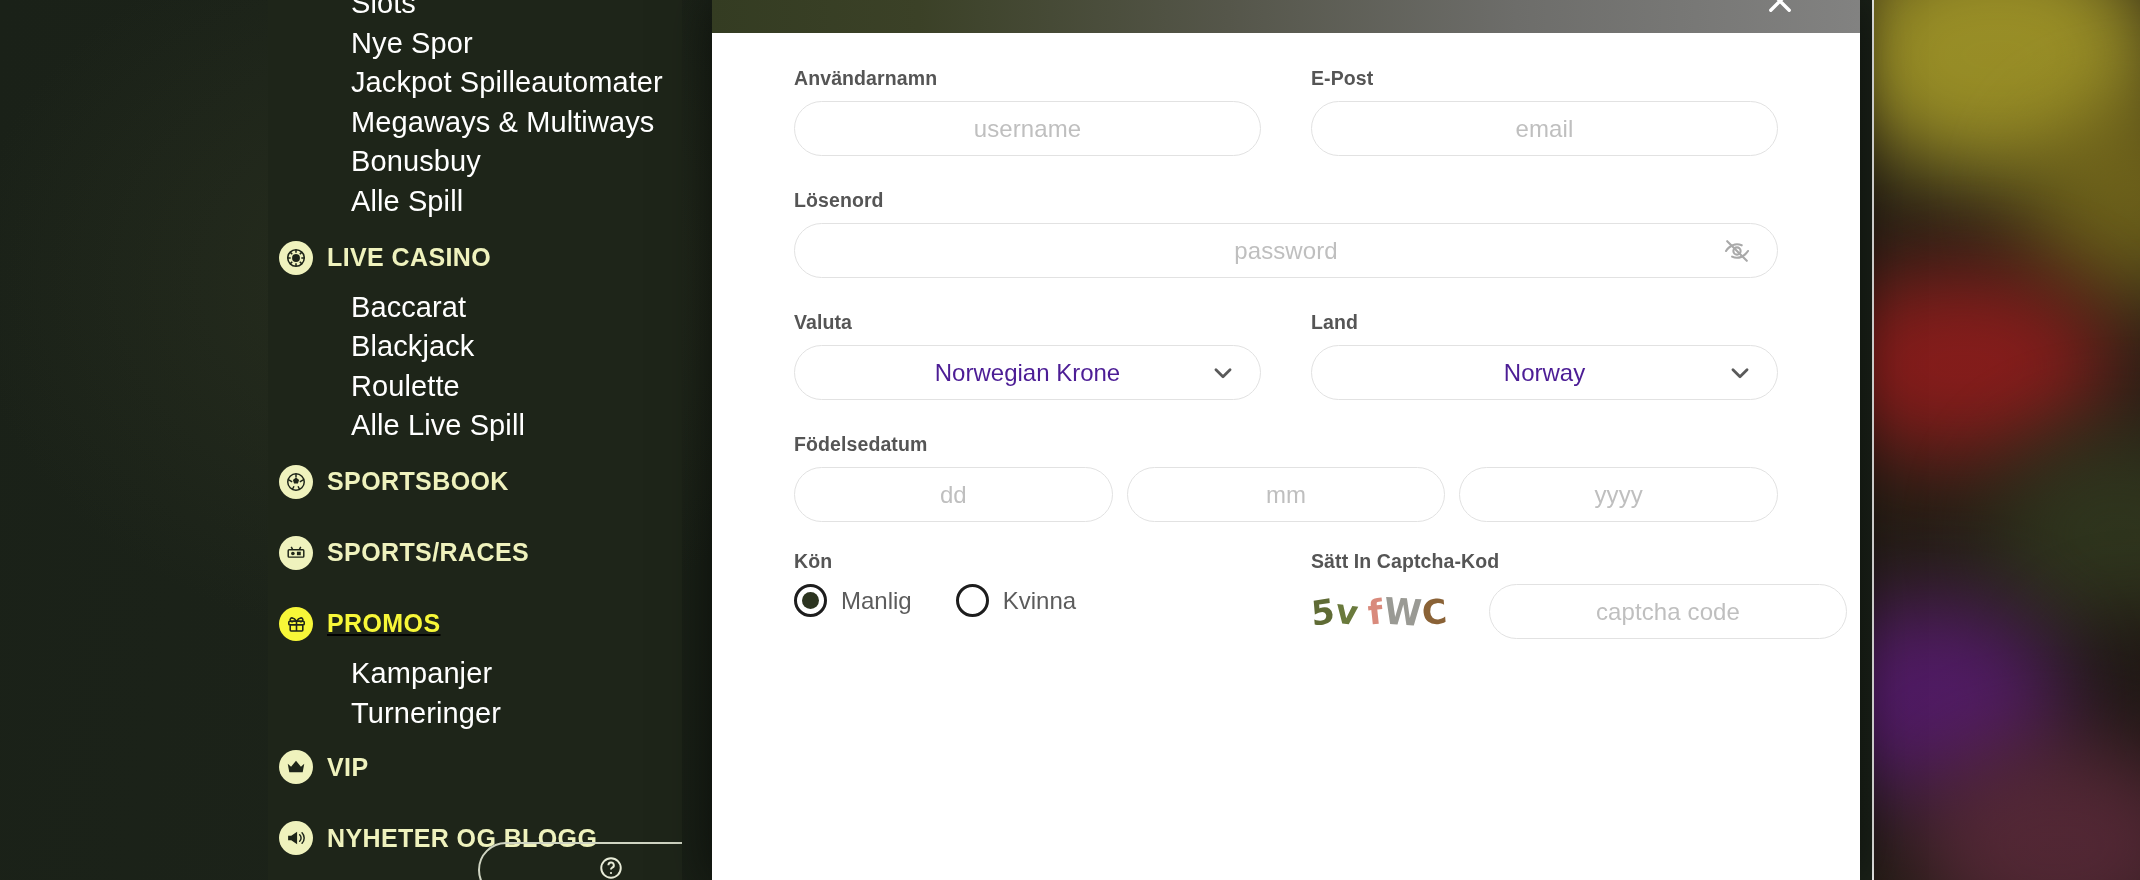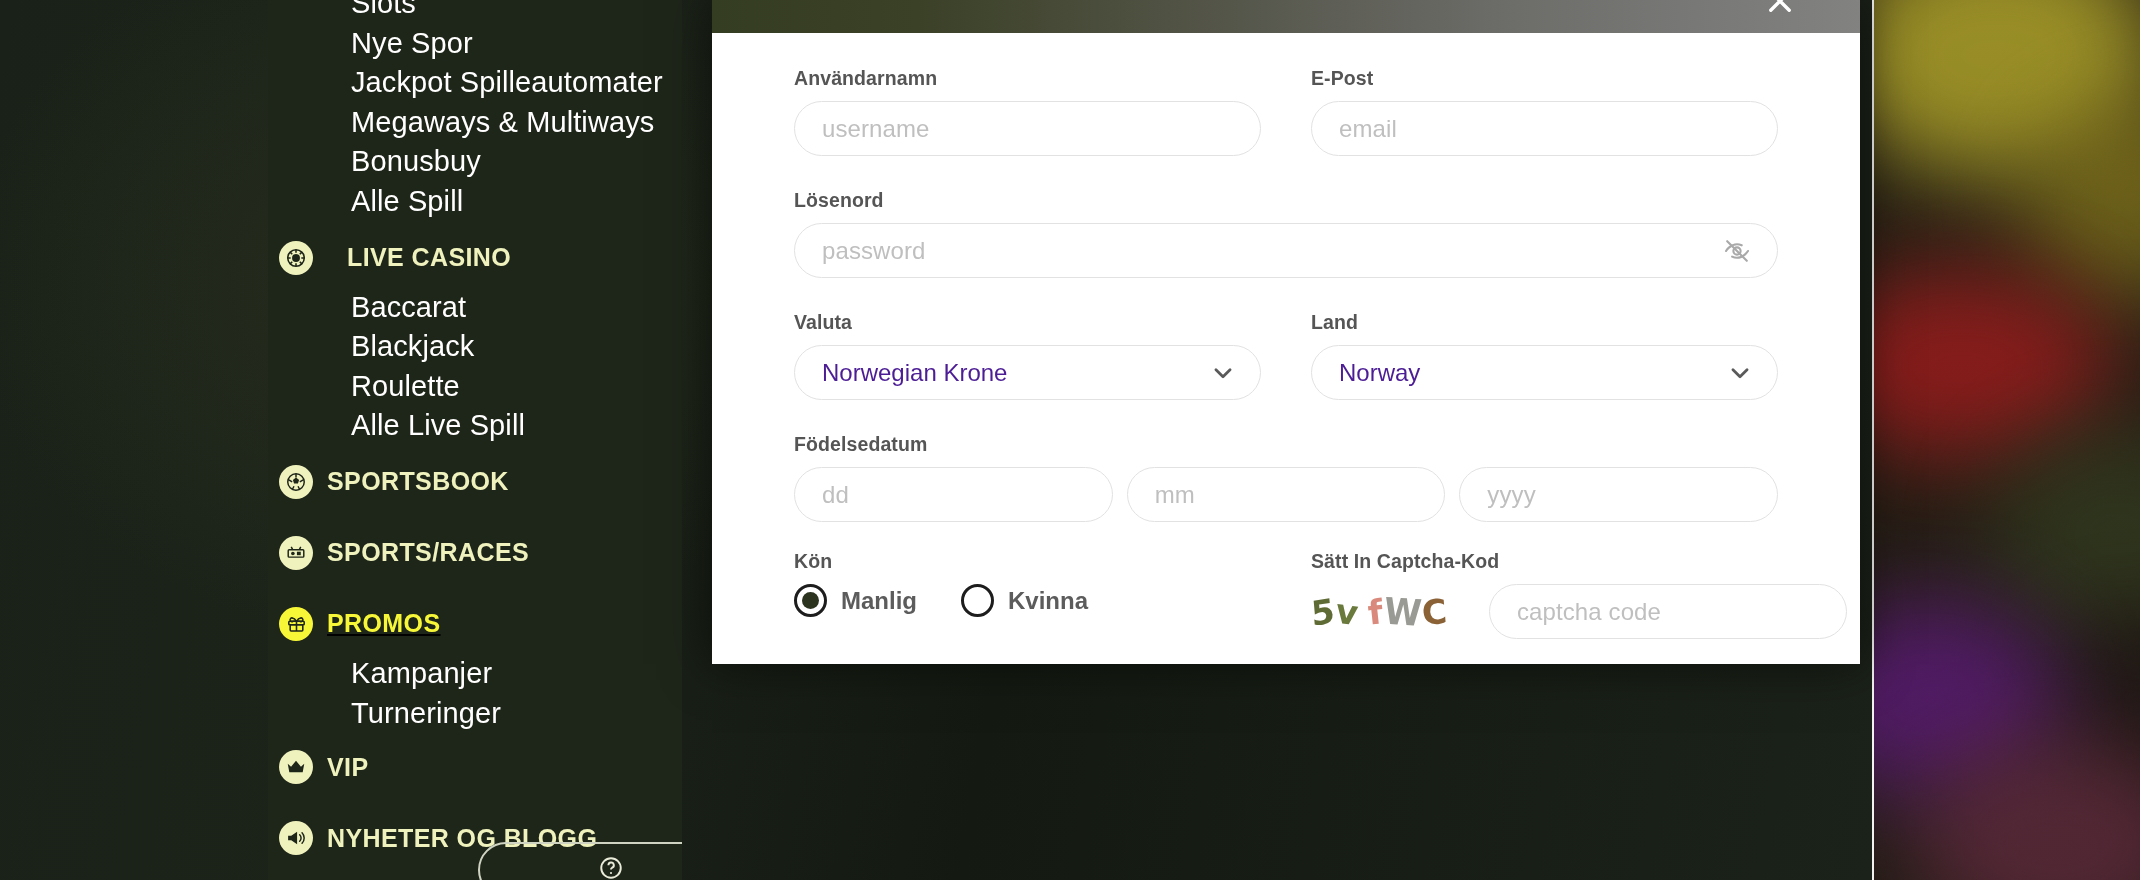--- a/index.html
+++ b/index.html
@@ -87,21 +87,21 @@
     width: 265px; height: 56px;
     border: 2px solid #cfd4c2;
     border-radius: 28px;
     background: transparent;
     display: flex; align-items: center; justify-content: center;
     color: #e8ecd8;
   }
 
   
   .modal {
-    position: absolute; top: 0; left: 712px; width: 1148px; height: 664px;
+    position: absolute; top: 0; left: 712px; width: 1148px; height: 880px;
     background: #ffffff;
     box-shadow: 0 0 46px rgba(0,0,0,.55);
   }
   .modal-head {
     position: relative;
     height: 33px; width: 100%;
     background: linear-gradient(90deg, #343c22 0%, #3b4127 18%, #55564a 45%, #6d6d6a 70%, #828281 100%);
   }
   .close-x {
     position: absolute; right: 63px; top: -16px;
@@ -123,20 +123,21 @@
     letter-spacing: .1px;
   }
   .input {
     position: relative;
     height: 55px;
     border: 1.6px solid #e2e2e2;
     border-radius: 28px;
     background: #ffffff;
     display: flex; align-items: center;
     padding: 0 27px;
+    justify-content: center;
   }
   .input .ph {
     color: #bfbfbf;
     font-size: 24px;
     letter-spacing: .1px;
   }
   .input .val {
     color: #4c1d95;
     font-size: 24px;
   }
@@ -155,21 +156,21 @@
   }
   .gap { height: 33px; }
   .gap-sm { height: 28px; }
 
   
   .dob-row { display: flex; gap: 14px; }
   .dob-row .input { flex: 1 1 0; }
 
   
   .radio-line { display: flex; align-items: center; gap: 0; margin-top: 6px; }
-  .radio-item { display: flex; align-items: center; margin-right: 44px; font-weight: bold; }
+  .radio-item { display: flex; align-items: center; margin-right: 44px; }
   .radio {
     width: 33px; height: 33px; border-radius: 50%;
     border: 3.4px solid #1d1d1d;
     display: flex; align-items: center; justify-content: center;
     flex: 0 0 33px;
     background: #fff;
   }
   .radio .dot {
     width: 17px; height: 17px; border-radius: 50%;
     background: #2c3420;
@@ -219,21 +220,21 @@
 
   <div class="sidebar">
 
     <div class="nav-sub" style="margin-top:-16px;">Slots</div>
     <div class="nav-sub">Nye Spor</div>
     <div class="nav-sub">Jackpot Spilleautomater</div>
     <div class="nav-sub">Megaways &amp; Multiways</div>
     <div class="nav-sub">Bonusbuy</div>
     <div class="nav-sub">Alle Spill</div>
 
-    <div class="nav-head" style="margin-top:6px;gap:20px;">
+    <div class="nav-head" style="margin-top:6px;">
       <span class="ic">
         <svg viewBox="0 0 24 24" width="22" height="22" fill="none" stroke="currentColor" stroke-width="1.7">
           <circle cx="12" cy="12" r="9"></circle>
           <circle cx="12" cy="12" r="4.3" fill="currentColor" stroke="none"></circle>
           <path d="M12 3v3.2M12 17.8V21M3 12h3.2M17.8 12H21M5.6 5.6l2.3 2.3M16.1 16.1l2.3 2.3M18.4 5.6l-2.3 2.3M7.9 16.1l-2.3 2.3"></path>
         </svg>
       </span>
       <span class="lbl">LIVE CASINO</span>
     </div>
 

